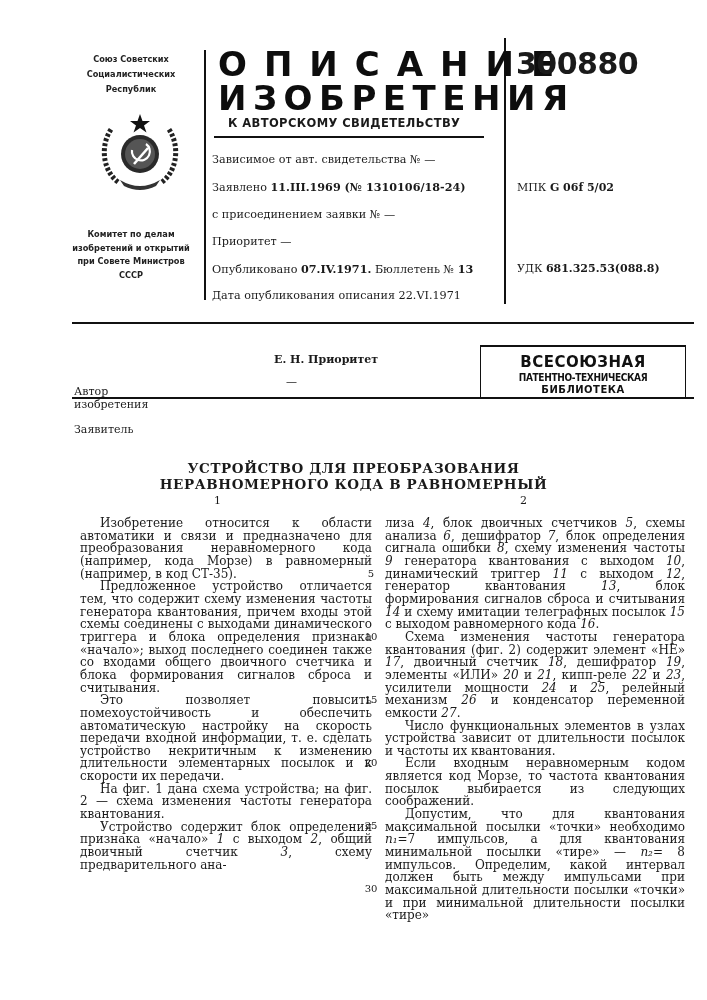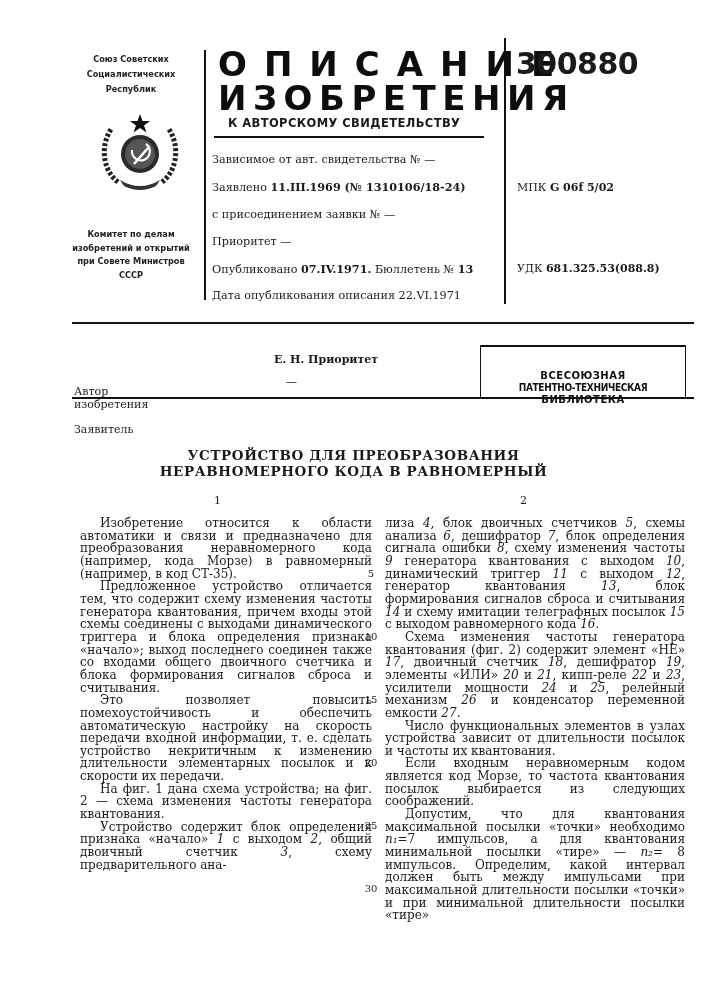--- a/index.html
+++ b/index.html
@@ -37,21 +37,21 @@
   .hrule { height: 1.6px; background: #111; left: 72px; width: 622px; }
 
   .lbl { left: 74px; font-size: 11px; line-height: 13px; margin-top: 48px; }
   .author { left: 274px; top: 353px; font-size: 11px; font-weight: bold; }
   .applicant-val { left: 286px; top: 375px; font-size: 11px; }
 
   .stamp { left: 480px; top: 345px; width: 204px; height: 50px;
            border-left: 1.6px solid #111; border-right: 1.6px solid #111; border-top: 2px solid #111; }
   .stamp-line { display: block; text-align: center; font-family: "DejaVu Sans", "Liberation Sans", sans-serif;
                 font-weight: bold; color: #111; white-space: nowrap; }
-  .stamp-l1 { font-size: 10px; margin-top: 23px; letter-spacing: 0.5px; }
+  .stamp-l1 { font-size: 15px; margin-top: 6px; letter-spacing: 0.5px; }
   .stamp-l2 { font-size: 11px; letter-spacing: -0.4px; transform: scaleX(0.82); transform-origin: center; }
   .stamp-l3 { font-size: 10px; margin-top: 0px; letter-spacing: 0.5px; }
 
   .doc-title { left: 0; width: 707px; text-align: center; font-weight: bold; font-size: 13.5px;
                line-height: 16px; letter-spacing: 0.6px; }
   .colnum { font-size: 11px; }
 
   .col { font-size: 12px; line-height: 12.65px; text-align: justify; }
   .col p { margin: 0; text-indent: 20px; }
   .col p.cont { text-indent: 0; }
@@ -129,21 +129,21 @@
 <div class="abs author">Е. Н. Приоритет</div>
 <div class="abs lbl" style="top:375px;">Заявитель</div>
 <div class="abs applicant-val">—</div>
 
 <div class="abs stamp">
   <span class="stamp-line stamp-l1">ВСЕСОЮЗНАЯ</span>
   <span class="stamp-line stamp-l2">ПАТЕНТНО-ТЕХНИЧЕСКАЯ</span>
   <span class="stamp-line stamp-l3">БИБЛИОТЕКА</span>
 </div>
 
-<div class="abs doc-title" style="top:447px;">
+<div class="abs doc-title" style="top:460px;">
   <div>УСТРОЙСТВО ДЛЯ ПРЕОБРАЗОВАНИЯ</div>
   <div>НЕРАВНОМЕРНОГО КОДА В РАВНОМЕРНЫЙ</div>
 </div>
 <div class="abs colnum" style="left:214px; top:494px;">1</div>
 <div class="abs colnum" style="left:520px; top:494px;">2</div>
 
 <div class="abs col col-left">
   <p>Изобретение относится к области автоматики и связи и предназначено для преобразования неравномерного кода (например, кода Морзе) в равномерный (например, в код СТ-35).</p>
   <p>Предложенное устройство отличается тем, что содержит схему изменения частоты генератора квантования, причем входы этой схемы соединены с выходами динамического триггера и блока определения признака «начало»; выход последнего соединен также со входами общего двоичного счетчика и блока формирования сигналов сброса и считывания.</p>
   <p>Это позволяет повысить помехоустойчивость и обеспечить автоматическую настройку на скорость передачи входной информации, т. е. сделать устройство некритичным к изменению длительности элементарных посылок и к скорости их передачи.</p>

